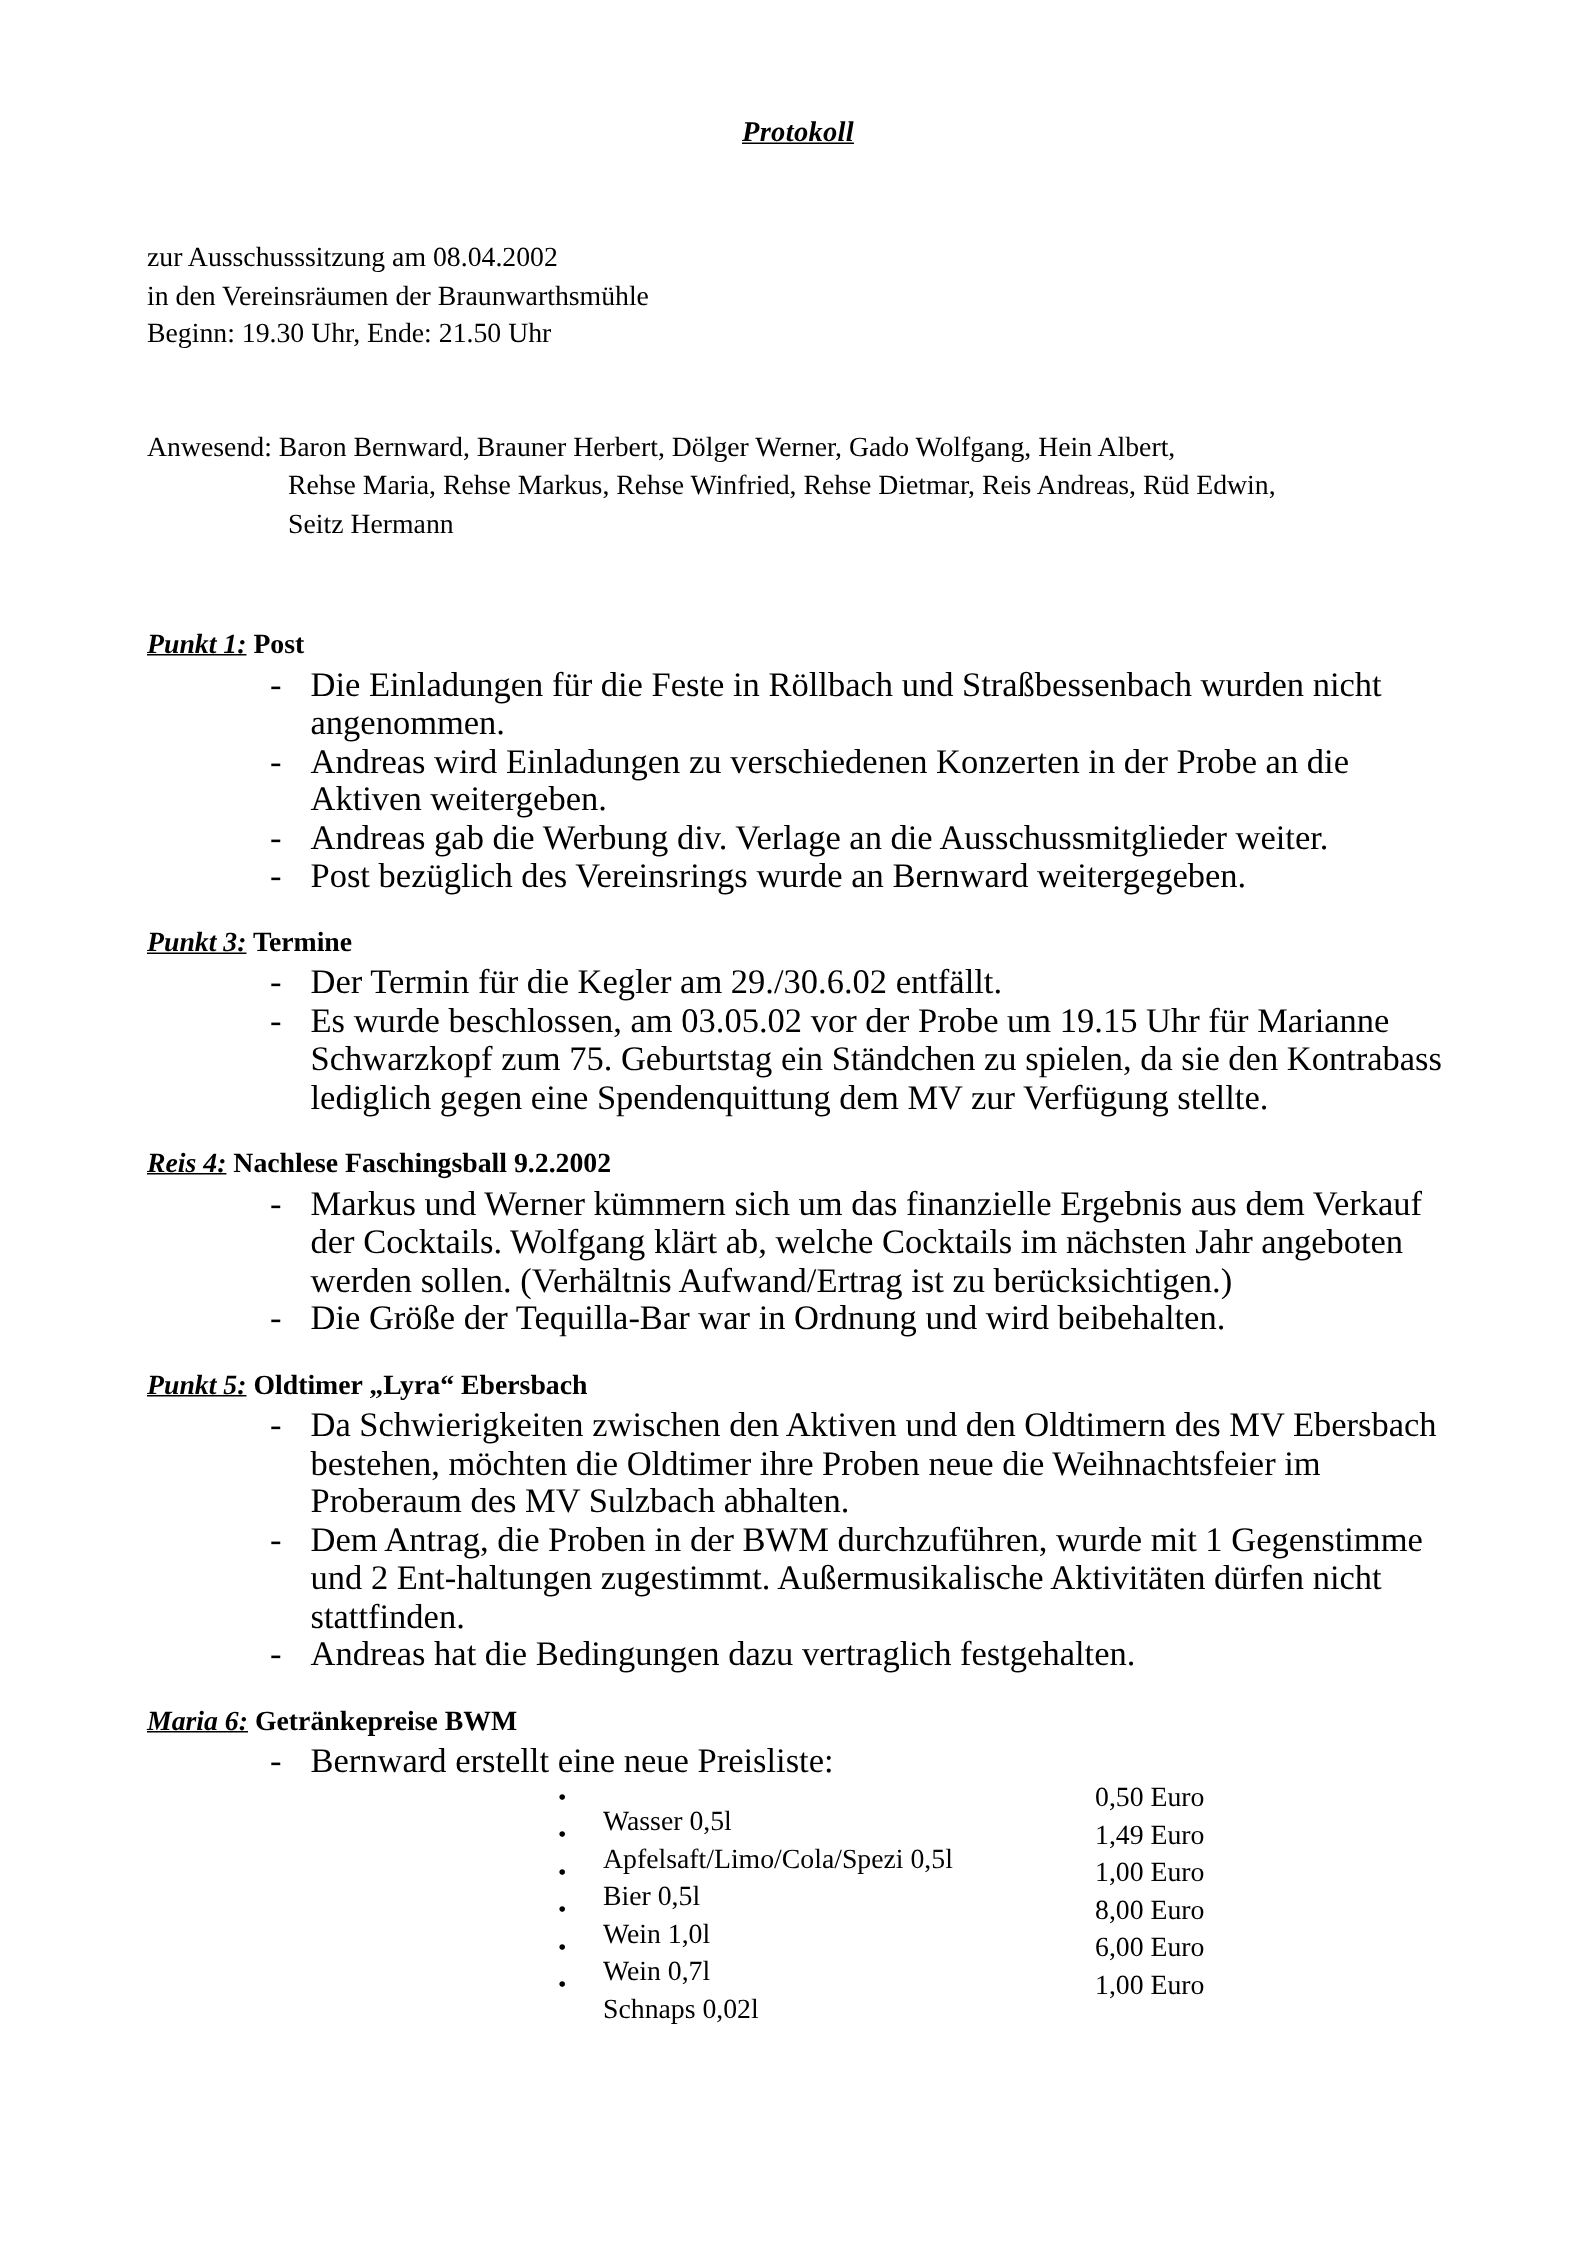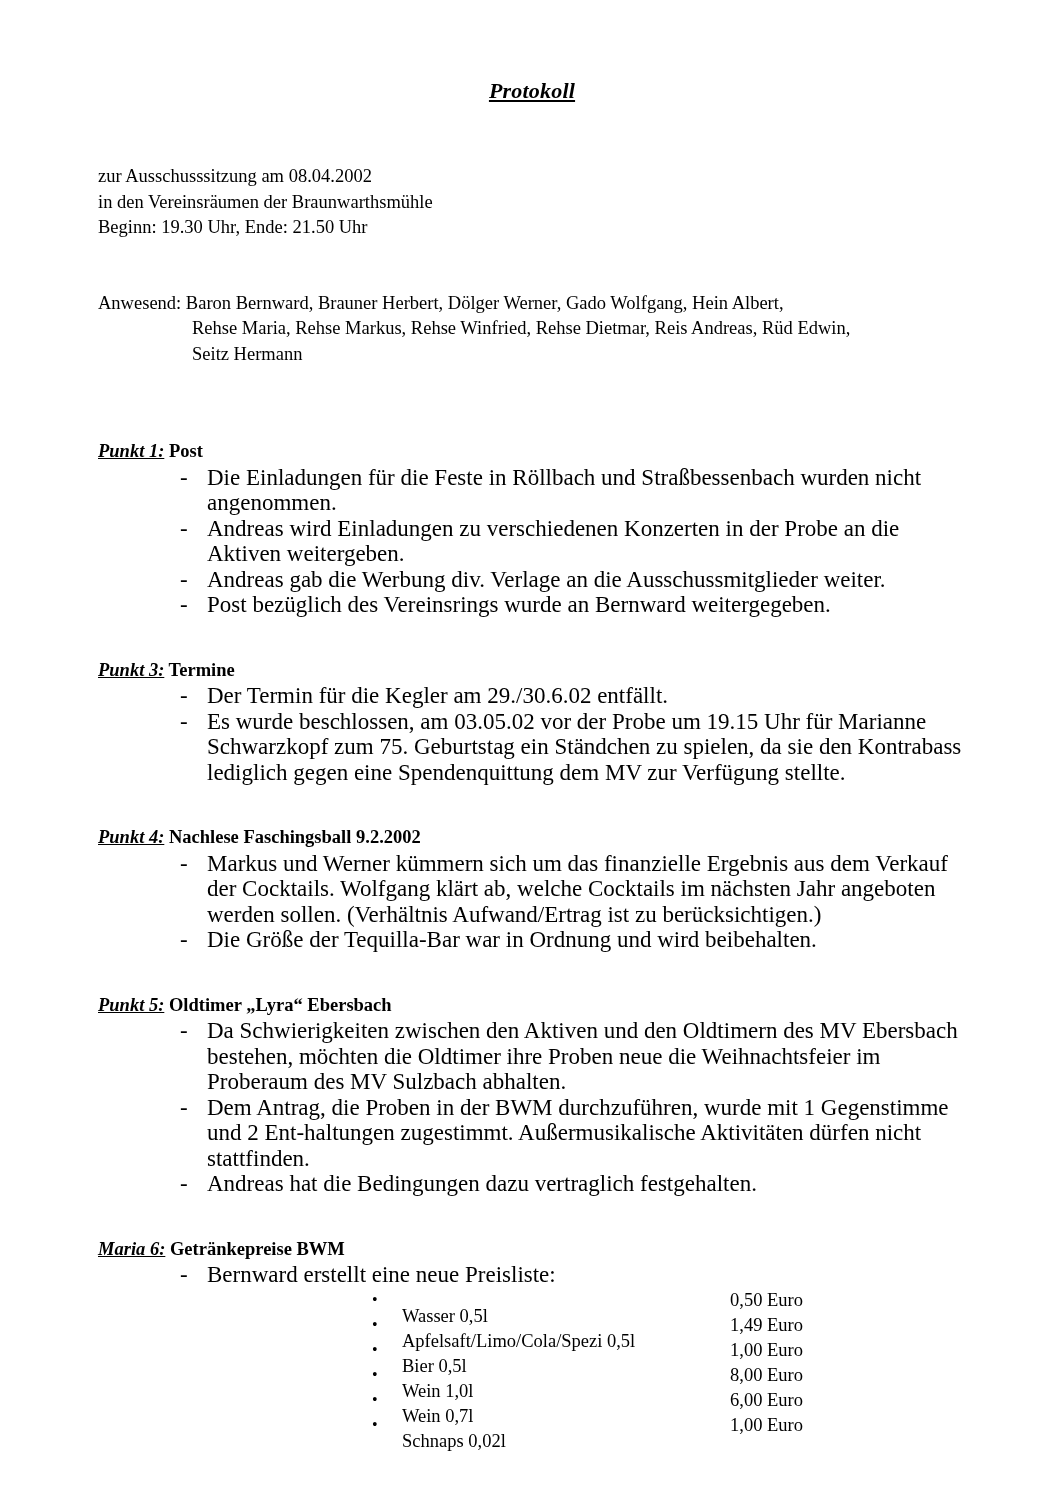--- a/index.html
+++ b/index.html
@@ -22,21 +22,21 @@
   .doc {
     position: absolute;
     left: 98px;
     top: 0;
     width: 868px;
   }
 
   
   .doc-title {
     text-align: center;
-    font-size: 22px;
+    font-size: 19px;
     font-weight: bold;
     font-style: italic;
     text-decoration: underline;
     margin: 0;
     padding-top: 78px;
     letter-spacing: 0.2px;
   }
 
   
   .intro {
@@ -52,22 +52,22 @@
     font-size: 18.5px;
     line-height: 25.5px;
   }
   .attend .line1 { white-space: pre; }
   .attend .cont {
     white-space: pre;
     padding-left: 94px;
   }
 
   
-  .section { margin-top: 40px; }
-  .section.first { margin-top: 72px; }
+  .section { margin-top: 20px; }
+  .section.first { margin-top: 55px; }
 
   .sec-head {
     font-size: 18.5px;
     line-height: 25.5px;
     font-weight: bold;
     white-space: pre;
   }
   .sec-head .num {
     font-style: italic;
     text-decoration: underline;
@@ -161,21 +161,21 @@
 
     <div class="section">
       <div class="sec-head"><span class="num">Punkt 3:</span> <span class="ttl">Termine</span></div>
       <ul class="dashes">
         <li>Der Termin für die Kegler am 29./30.6.02 entfällt.</li>
         <li>Es wurde beschlossen, am 03.05.02 vor der Probe um 19.15 Uhr für Marianne Schwarzkopf zum 75. Geburtstag ein Ständchen zu spielen, da sie den Kontrabass lediglich gegen eine Spendenquittung dem MV zur Verfügung stellte.</li>
       </ul>
     </div>
 
     <div class="section">
-      <div class="sec-head"><span class="num">Punkt 4:</span> <span class="ttl">Nachlese Faschingsball 9.2.2002</span></div>
+      <div class="sec-head"><span class="num">Reis 4:</span> <span class="ttl">Nachlese Faschingsball 9.2.2002</span></div>
       <ul class="dashes">
         <li>Markus und Werner kümmern sich um das finanzielle Ergebnis aus dem Verkauf der Cocktails. Wolfgang klärt ab, welche Cocktails im nächsten Jahr angeboten werden sollen. (Verhältnis Aufwand/Ertrag ist zu berücksichtigen.)</li>
         <li>Die Größe der Tequilla-Bar war in Ordnung und wird beibehalten.</li>
       </ul>
     </div>
 
     <div class="section">
       <div class="sec-head"><span class="num">Punkt 5:</span> <span class="ttl">Oldtimer „Lyra“ Ebersbach</span></div>
       <ul class="dashes">
         <li>Da Schwierigkeiten zwischen den Aktiven und den Oldtimern des MV Ebersbach bestehen, möchten die Oldtimer ihre Proben neue die Weihnachtsfeier im Proberaum des MV Sulzbach abhalten.</li>

